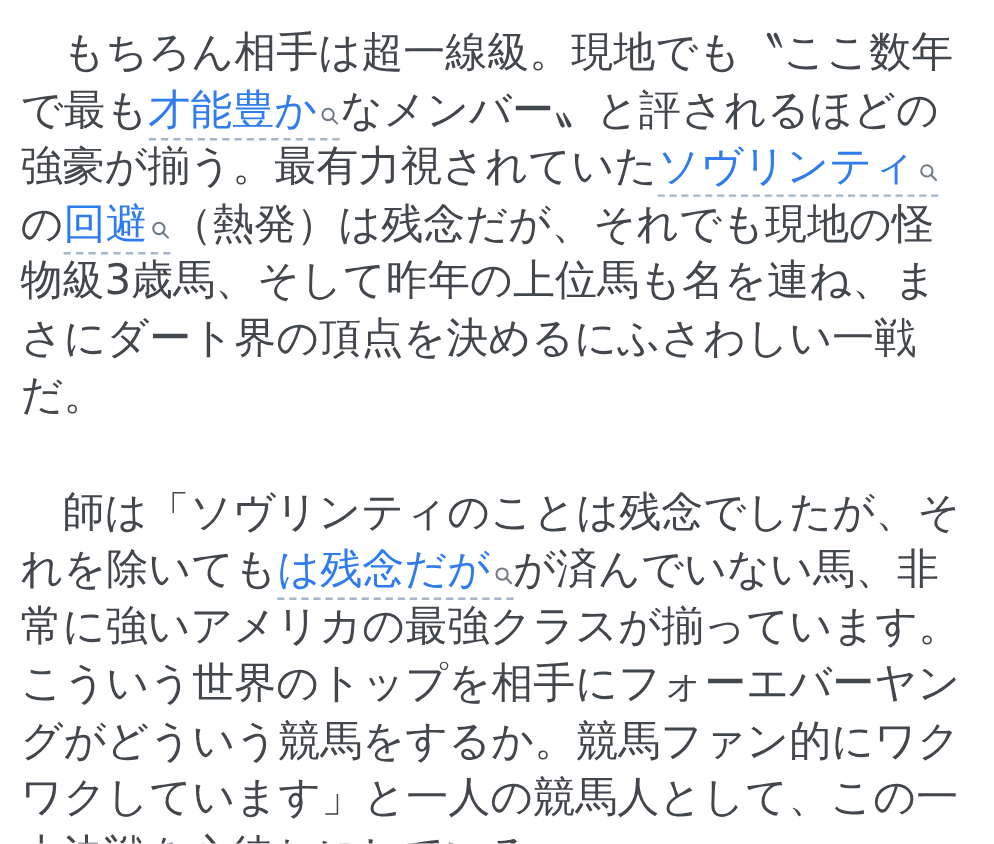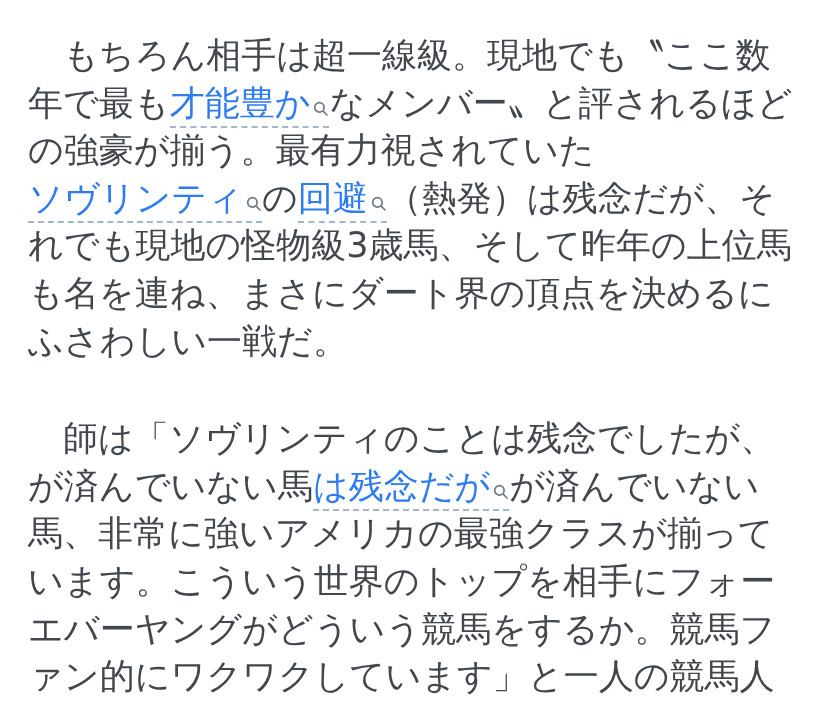--- a/index.html
+++ b/index.html
@@ -19,21 +19,21 @@
   .article-body{
     padding:21px 16px 0 17px;
     font-size:35px;
     line-height:47.6px;
     color:var(--text);
     word-break:break-all;
     overflow-wrap:anywhere;
     text-align:left;
   }
   .article-paragraph{
-    margin:11px;
+    margin:0;
   }
   .article-paragraph + .article-paragraph{
     margin-top:50px;
   }
   a.keyword-link{
     color:var(--link);
     text-decoration:none;
     border-bottom:2px dashed var(--underline);
     padding-bottom:3px;
     white-space:nowrap;
@@ -53,17 +53,17 @@
     <p class="article-paragraph"><span>　もちろん相手は超一線級。現地でも〝ここ数年で最も</span><a class="keyword-link" href="#"><span>才能豊か</span><svg viewBox="0 0 16 16" class="kw-icon">
           <circle cx="6.4" cy="6.4" r="4.7" fill="none" stroke="#6e7b87" stroke-width="1.7"></circle>
           <line x1="9.9" y1="9.9" x2="14" y2="14" stroke="#6e7b87" stroke-width="1.7" stroke-linecap="round"></line>
         </svg></a><span>なメンバー〟と評されるほどの強豪が揃う。最有力視されていた</span><a class="keyword-link" href="#"><span>ソヴリンティ</span><svg viewBox="0 0 16 16" class="kw-icon">
           <circle cx="6.4" cy="6.4" r="4.7" fill="none" stroke="#6e7b87" stroke-width="1.7"></circle>
           <line x1="9.9" y1="9.9" x2="14" y2="14" stroke="#6e7b87" stroke-width="1.7" stroke-linecap="round"></line>
         </svg></a><span>の</span><a class="keyword-link" href="#"><span>回避</span><svg viewBox="0 0 16 16" class="kw-icon">
           <circle cx="6.4" cy="6.4" r="4.7" fill="none" stroke="#6e7b87" stroke-width="1.7"></circle>
           <line x1="9.9" y1="9.9" x2="14" y2="14" stroke="#6e7b87" stroke-width="1.7" stroke-linecap="round"></line>
         </svg></a><span>（熱発）は残念だが、それでも現地の怪物級3歳馬、そして昨年の上位馬も名を連ね、まさにダート界の頂点を決めるにふさわしい一戦だ。</span></p>
-    <p class="article-paragraph"><span>　師は「ソヴリンティのことは残念でしたが、が済んでいない馬</span><a class="keyword-link" href="#"><span>は残念だが</span><svg viewBox="0 0 16 16" class="kw-icon">
+    <p class="article-paragraph"><span>　師は「ソヴリンティのことは残念でしたが、それを除いても</span><a class="keyword-link" href="#"><span>は残念だが</span><svg viewBox="0 0 16 16" class="kw-icon">
           <circle cx="6.4" cy="6.4" r="4.7" fill="none" stroke="#6e7b87" stroke-width="1.7"></circle>
           <line x1="9.9" y1="9.9" x2="14" y2="14" stroke="#6e7b87" stroke-width="1.7" stroke-linecap="round"></line>
         </svg></a><span>が済んでいない馬、非常に強いアメリカの最強クラスが揃っています。こういう世界のトップを相手にフォーエバーヤングがどういう競馬をするか。競馬ファン的にワクワクしています」と一人の競馬人として、この一大決戦を心待ちにしている。</span></p>
   </div>
 
 </body></html>

